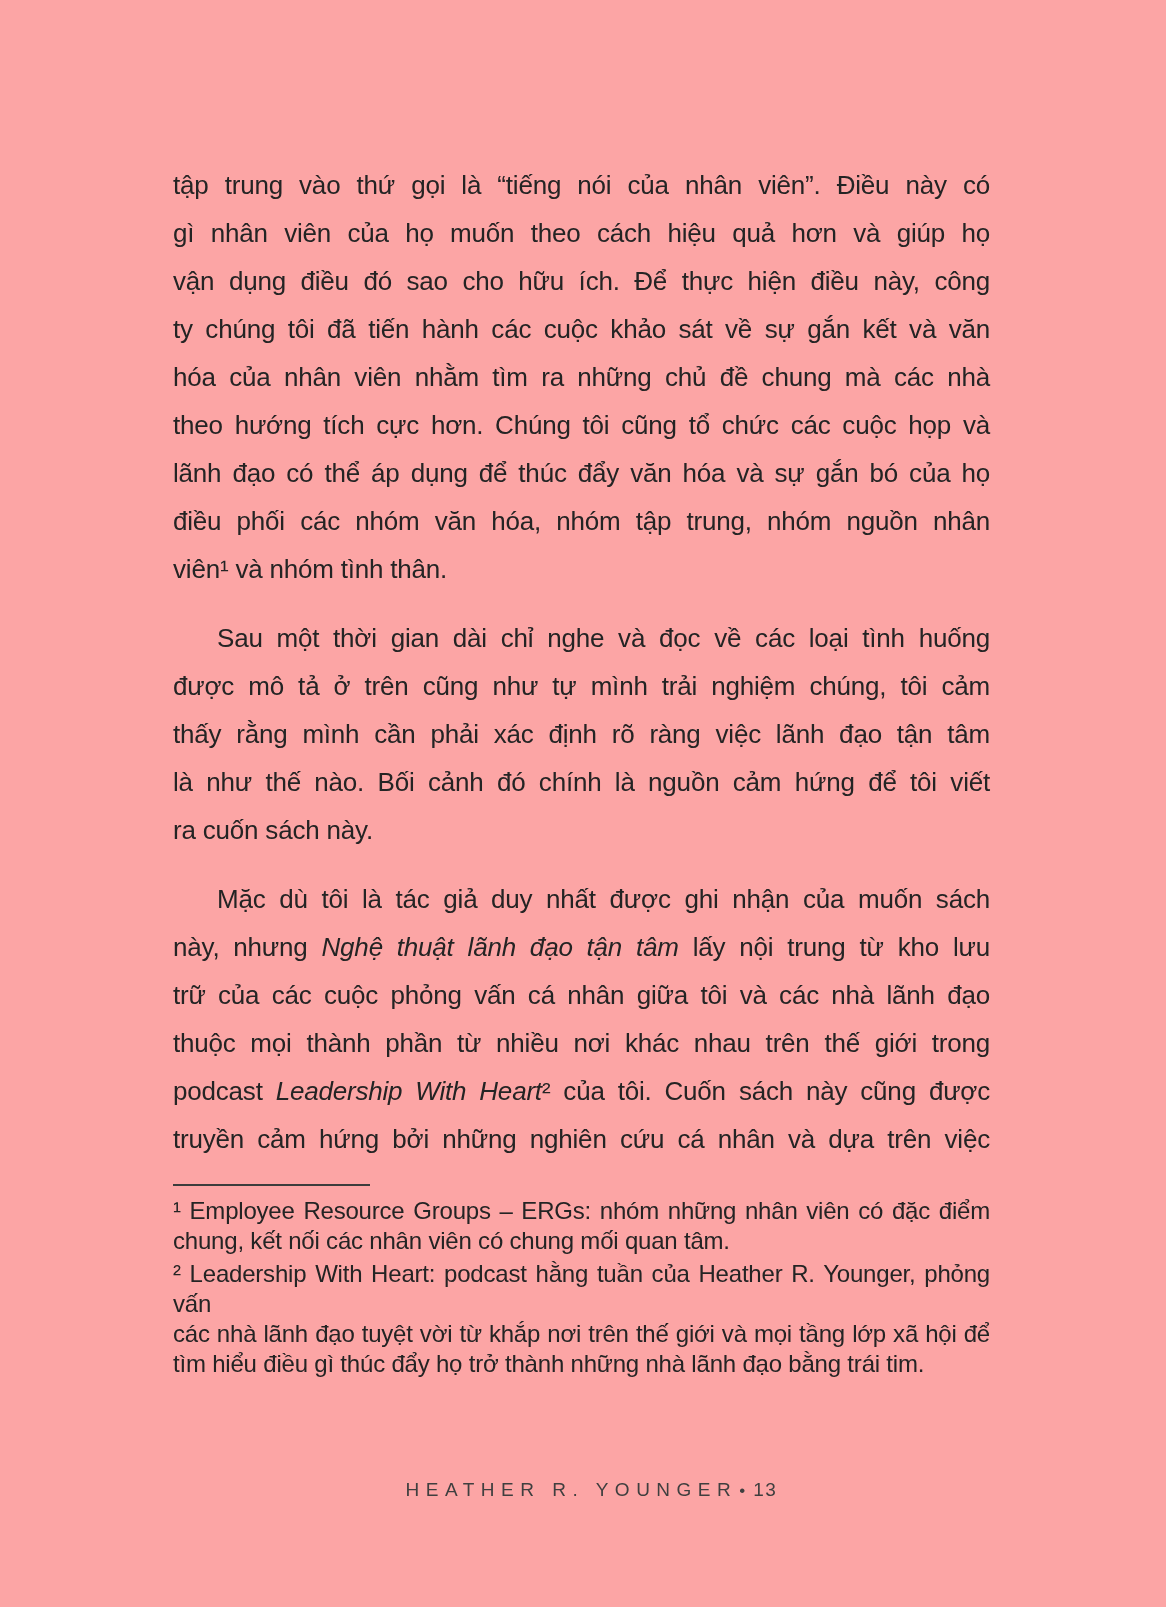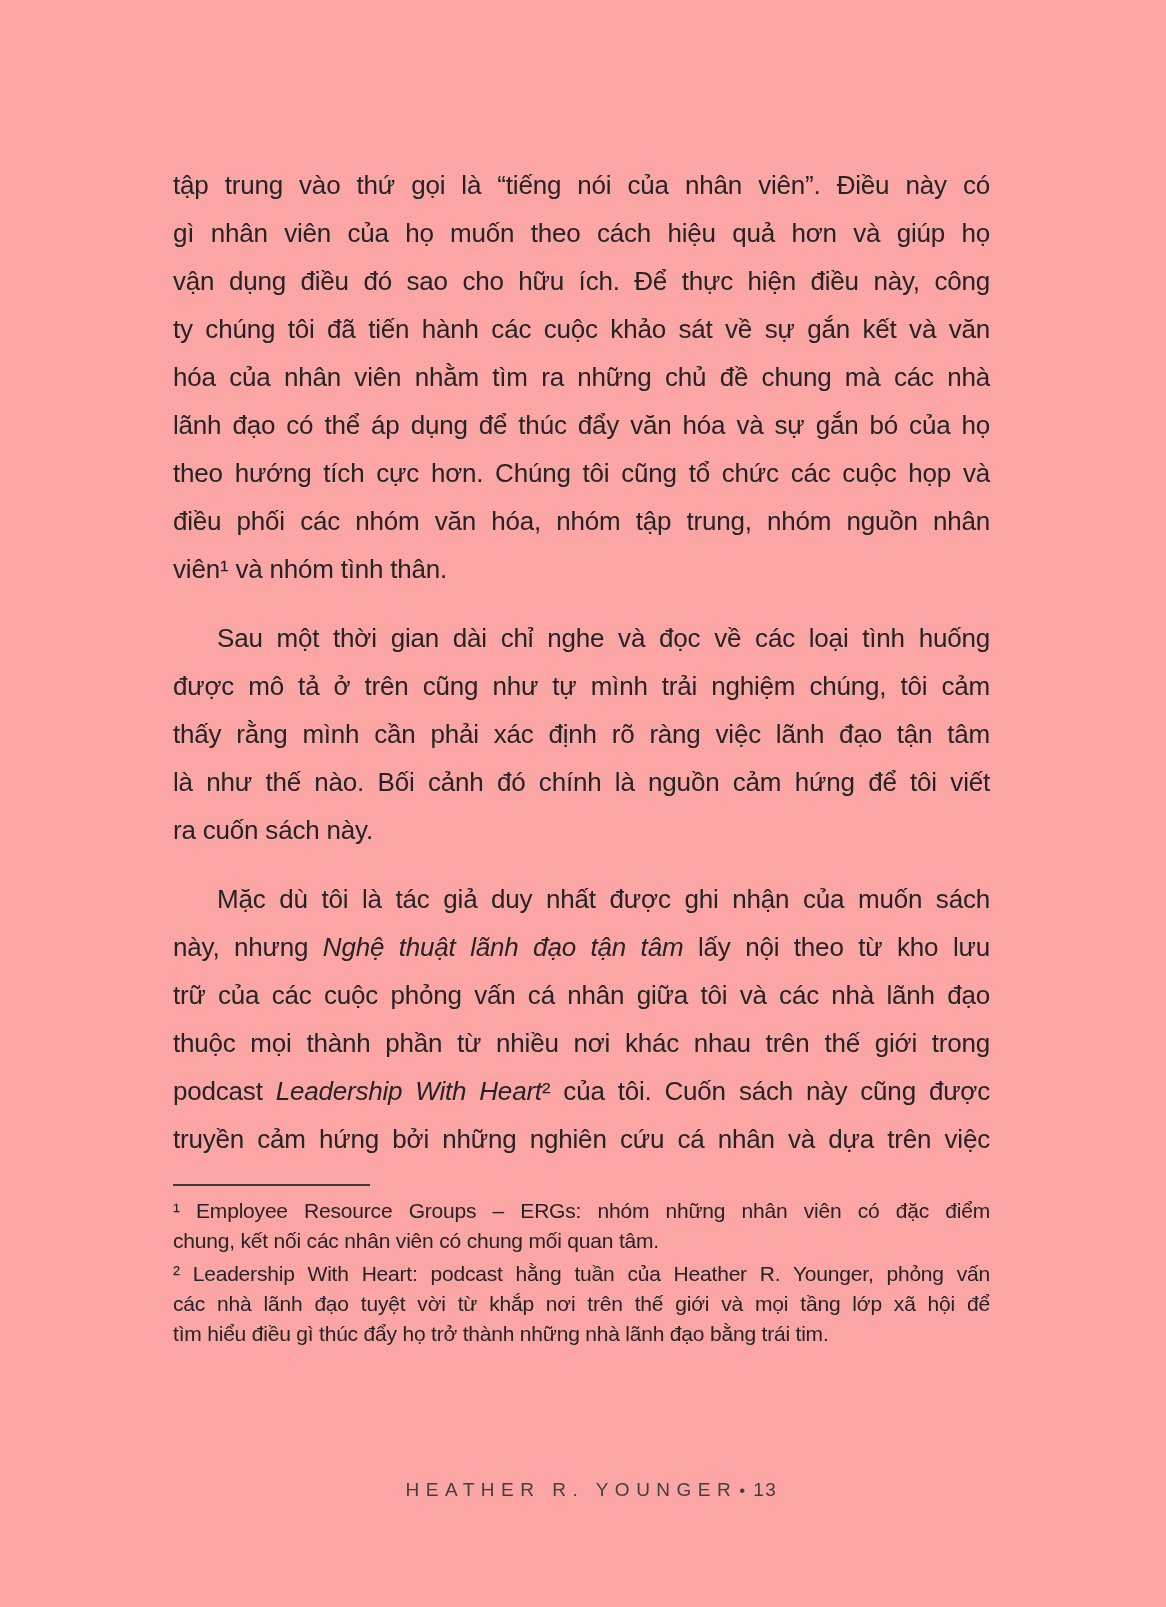--- a/index.html
+++ b/index.html
@@ -41,21 +41,21 @@
   .line.ind { text-indent: 44px; }
   .it { font-style: italic; }
   
   .fnsep {
     width: 197px;
     height: 2px;
     background: #3c3c3c;
     margin: 21px 0 10px 0;
   }
   .fn {
-    font-size: 21px;
+    font-size: 24px;
     line-height: 30px;
     letter-spacing: -0.2px;
     color: #242424;
   }
   .fn + .fn { margin-top: 3px; }
   
   .footer {
     position: absolute;
     left: 183px;
     width: 817px;
@@ -74,35 +74,35 @@
 
 <div class="page">
   <div class="column">
     <main id="body-text">
         <div class="para">
           <div class="line"><span>tập trung vào thứ gọi là “tiếng nói của nhân viên”. Điều này có</span></div>
           <div class="line"><span>gì nhân viên của họ muốn theo cách hiệu quả hơn và giúp họ</span></div>
           <div class="line"><span>vận dụng điều đó sao cho hữu ích. Để thực hiện điều này, công</span></div>
           <div class="line"><span>ty chúng tôi đã tiến hành các cuộc khảo sát về sự gắn kết và văn</span></div>
           <div class="line"><span>hóa của nhân viên nhằm tìm ra những chủ đề chung mà các nhà</span></div>
+          <div class="line"><span>theo hướng tích cực hơn. Chúng tôi cũng tổ chức các cuộc họp và</span></div>
           <div class="line"><span>lãnh đạo có thể áp dụng để thúc đẩy văn hóa và sự gắn bó của họ</span></div>
-          <div class="line"><span>theo hướng tích cực hơn. Chúng tôi cũng tổ chức các cuộc họp và</span></div>
           <div class="line"><span>điều phối các nhóm văn hóa, nhóm tập trung, nhóm nguồn nhân</span></div>
           <div class="line noj"><span>viên¹ và nhóm tình thân.</span></div>
         </div>
         <div class="para">
           <div class="line ind"><span>Sau một thời gian dài chỉ nghe và đọc về các loại tình huống</span></div>
           <div class="line"><span>được mô tả ở trên cũng như tự mình trải nghiệm chúng, tôi cảm</span></div>
           <div class="line"><span>thấy rằng mình cần phải xác định rõ ràng việc lãnh đạo tận tâm</span></div>
           <div class="line"><span>là như thế nào. Bối cảnh đó chính là nguồn cảm hứng để tôi viết</span></div>
           <div class="line noj"><span>ra cuốn sách này.</span></div>
         </div>
         <div class="para">
           <div class="line ind"><span>Mặc dù tôi là tác giả duy nhất được ghi nhận của muốn sách</span></div>
-          <div class="line"><span>này, nhưng </span><span class="it">Nghệ thuật lãnh đạo tận tâm</span><span> lấy nội theo từ kho lưu</span></div>
+          <div class="line"><span>này, nhưng </span><span class="it">Nghệ thuật lãnh đạo tận tâm</span><span> lấy nội trung từ kho lưu</span></div>
           <div class="line"><span>trữ của các cuộc phỏng vấn cá nhân giữa tôi và các nhà lãnh đạo</span></div>
           <div class="line"><span>thuộc mọi thành phần từ nhiều nơi khác nhau trên thế giới trong</span></div>
           <div class="line"><span>podcast </span><span class="it">Leadership With Heart</span><span>² của tôi. Cuốn sách này cũng được</span></div>
           <div class="line"><span>truyền cảm hứng bởi những nghiên cứu cá nhân và dựa trên việc</span></div>
         </div>
       </main>
     <div class="fnsep"></div>
     <section id="footnotes">
         <div class="fn">
           <div class="line"><span>¹ Employee Resource Groups – ERGs: nhóm những nhân viên có đặc điểm</span></div>

